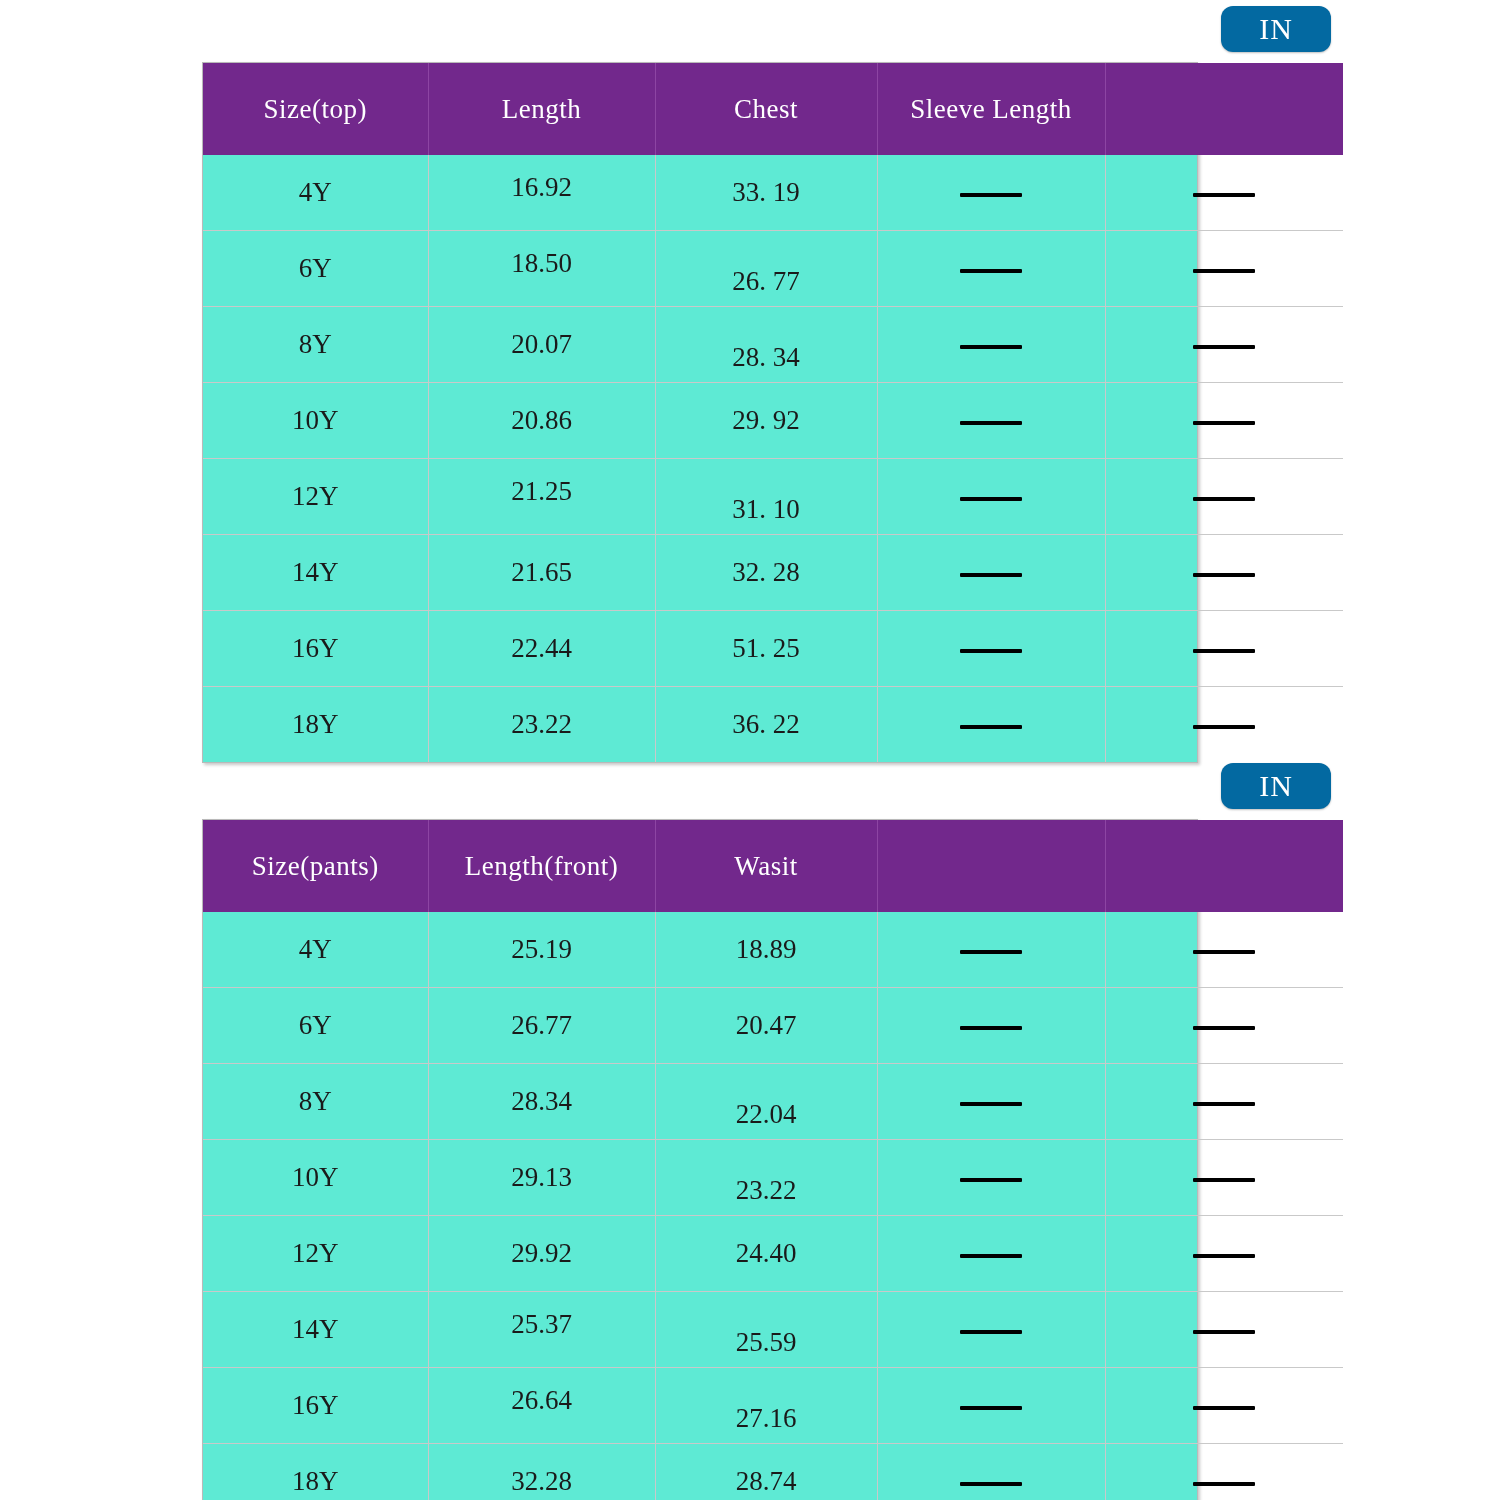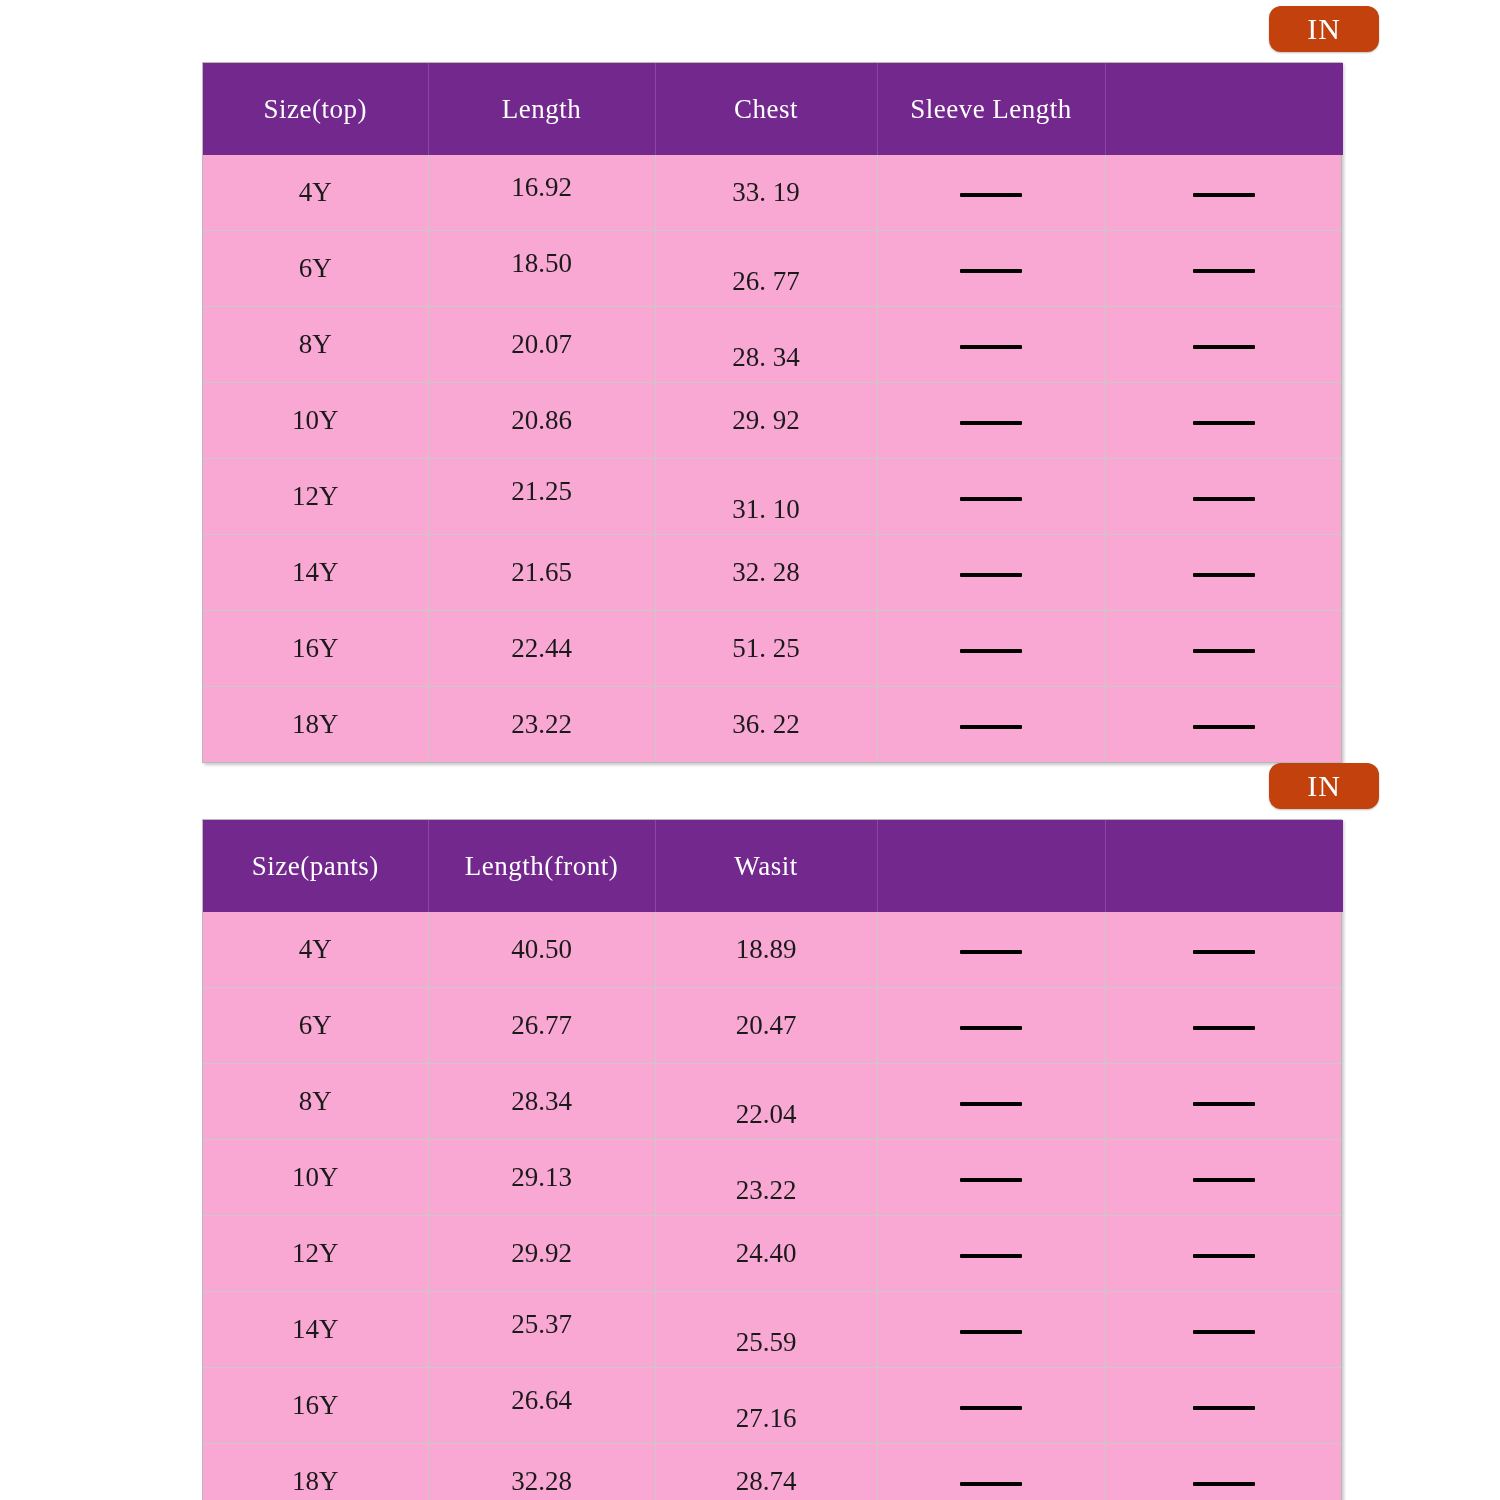--- a/index.html
+++ b/index.html
@@ -20,43 +20,42 @@
     position: relative;
     width: 1500px;
     height: 1500px;
     box-sizing: border-box;
   }
 
   .unit-badge {
     position: absolute;
     width: 110px;
     height: 46px;
-    background: #c2410c;
+    background: #0369a1;
     border-radius: 12px;
     color: #ffffff;
     font-family: "Liberation Serif", serif;
     font-size: 30px;
     display: flex;
     align-items: center;
     justify-content: center;
     letter-spacing: 1px;
     box-shadow: 0 1px 2px rgba(0,0,0,0.25);
-    margin-left: 48px;
   }
 
   .badge-top { left: 1221px; top: 6px; }
   .badge-bottom { left: 1221px; top: 763px; }
 
   .table-wrap {
     position: absolute;
     left: 202px;
-    width: 1140px;
+    width: 996px;
     border: 1px solid #b9b9b9;
     box-shadow: 2px 2px 3px rgba(0,0,0,0.22);
-    background: #f9a8d4;
+    background: #5eead4;
     box-sizing: border-box;
   }
   .table-top { top: 62px; }
   .table-bottom { top: 819px; }
 
   table {
     border-collapse: collapse;
     width: 100%;
     table-layout: fixed;
   }
@@ -212,21 +211,21 @@
           <th>Size(pants)</th>
           <th>Length(front)</th>
           <th>Wasit</th>
           <th></th>
           <th></th>
         </tr>
       </thead>
       <tbody>
         <tr>
           <td>4Y</td>
-          <td>40.50</td>
+          <td>25.19</td>
           <td>18.89</td>
           <td><span class="dash"></span></td>
           <td><span class="dash"></span></td>
         </tr>
         <tr>
           <td>6Y</td>
           <td>26.77</td>
           <td>20.47</td>
           <td><span class="dash"></span></td>
           <td><span class="dash"></span></td>

